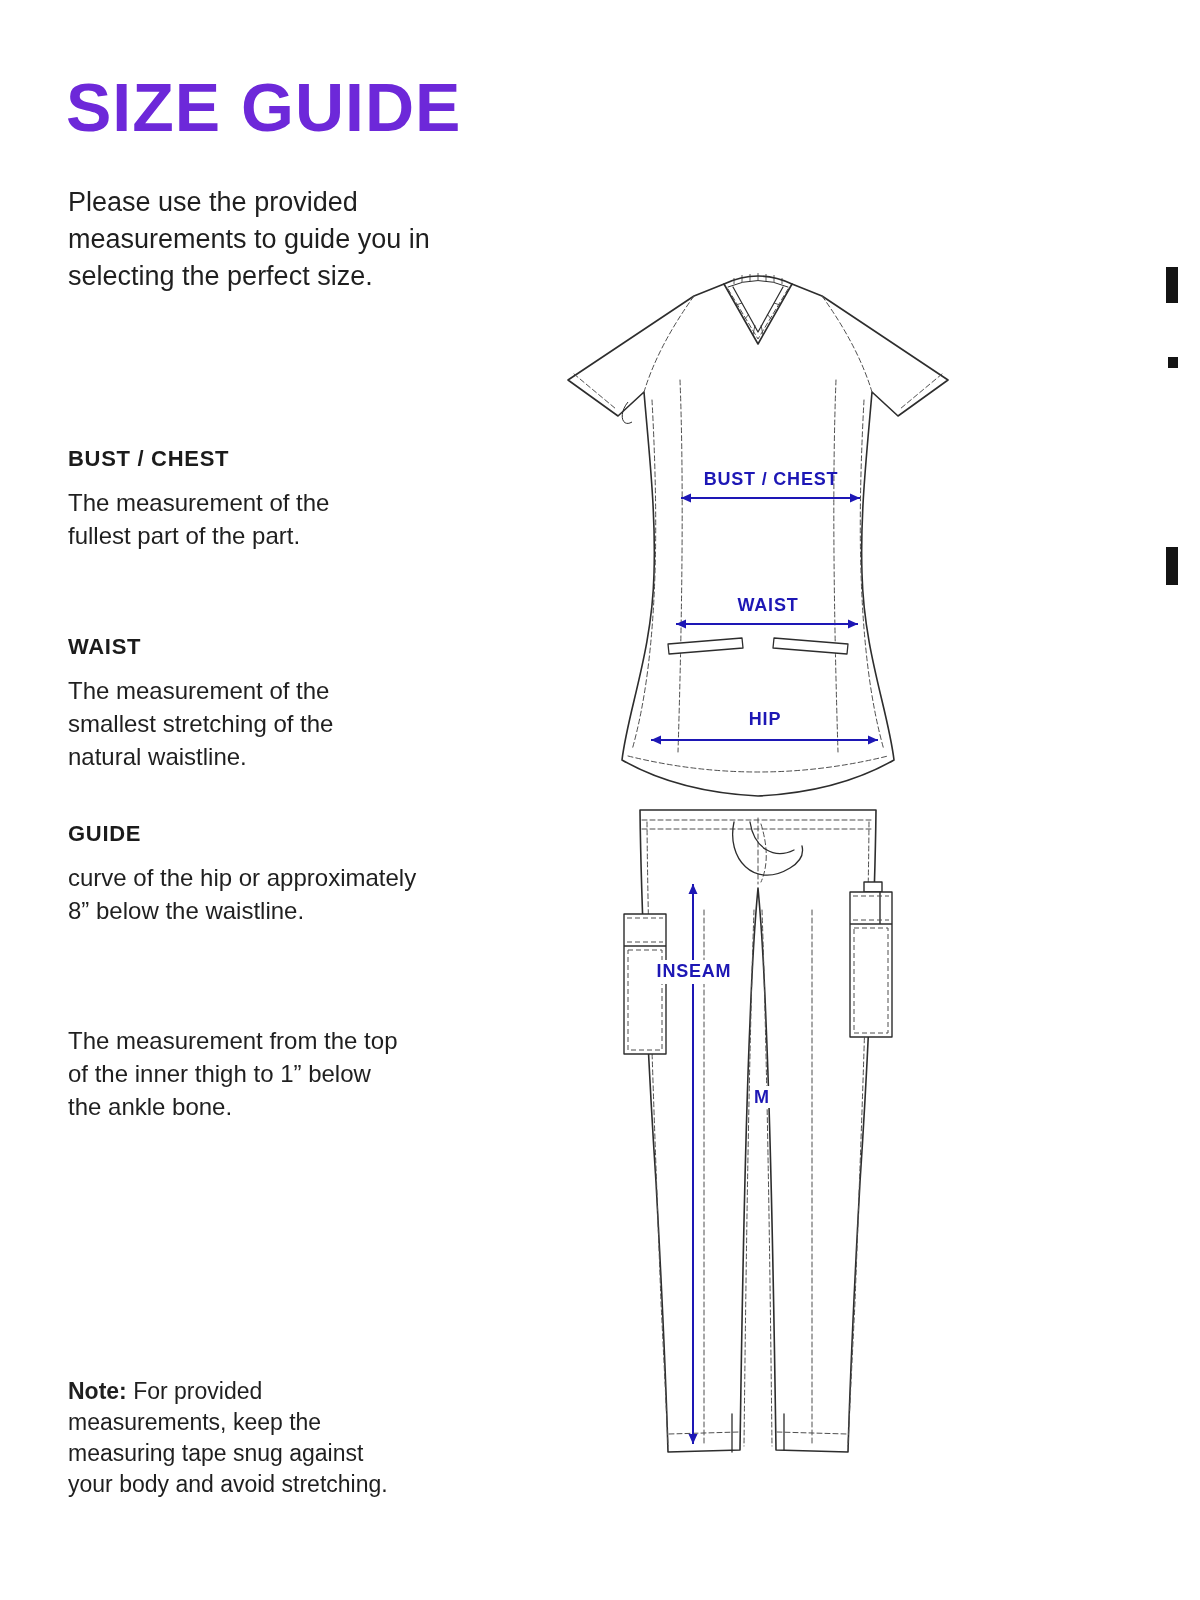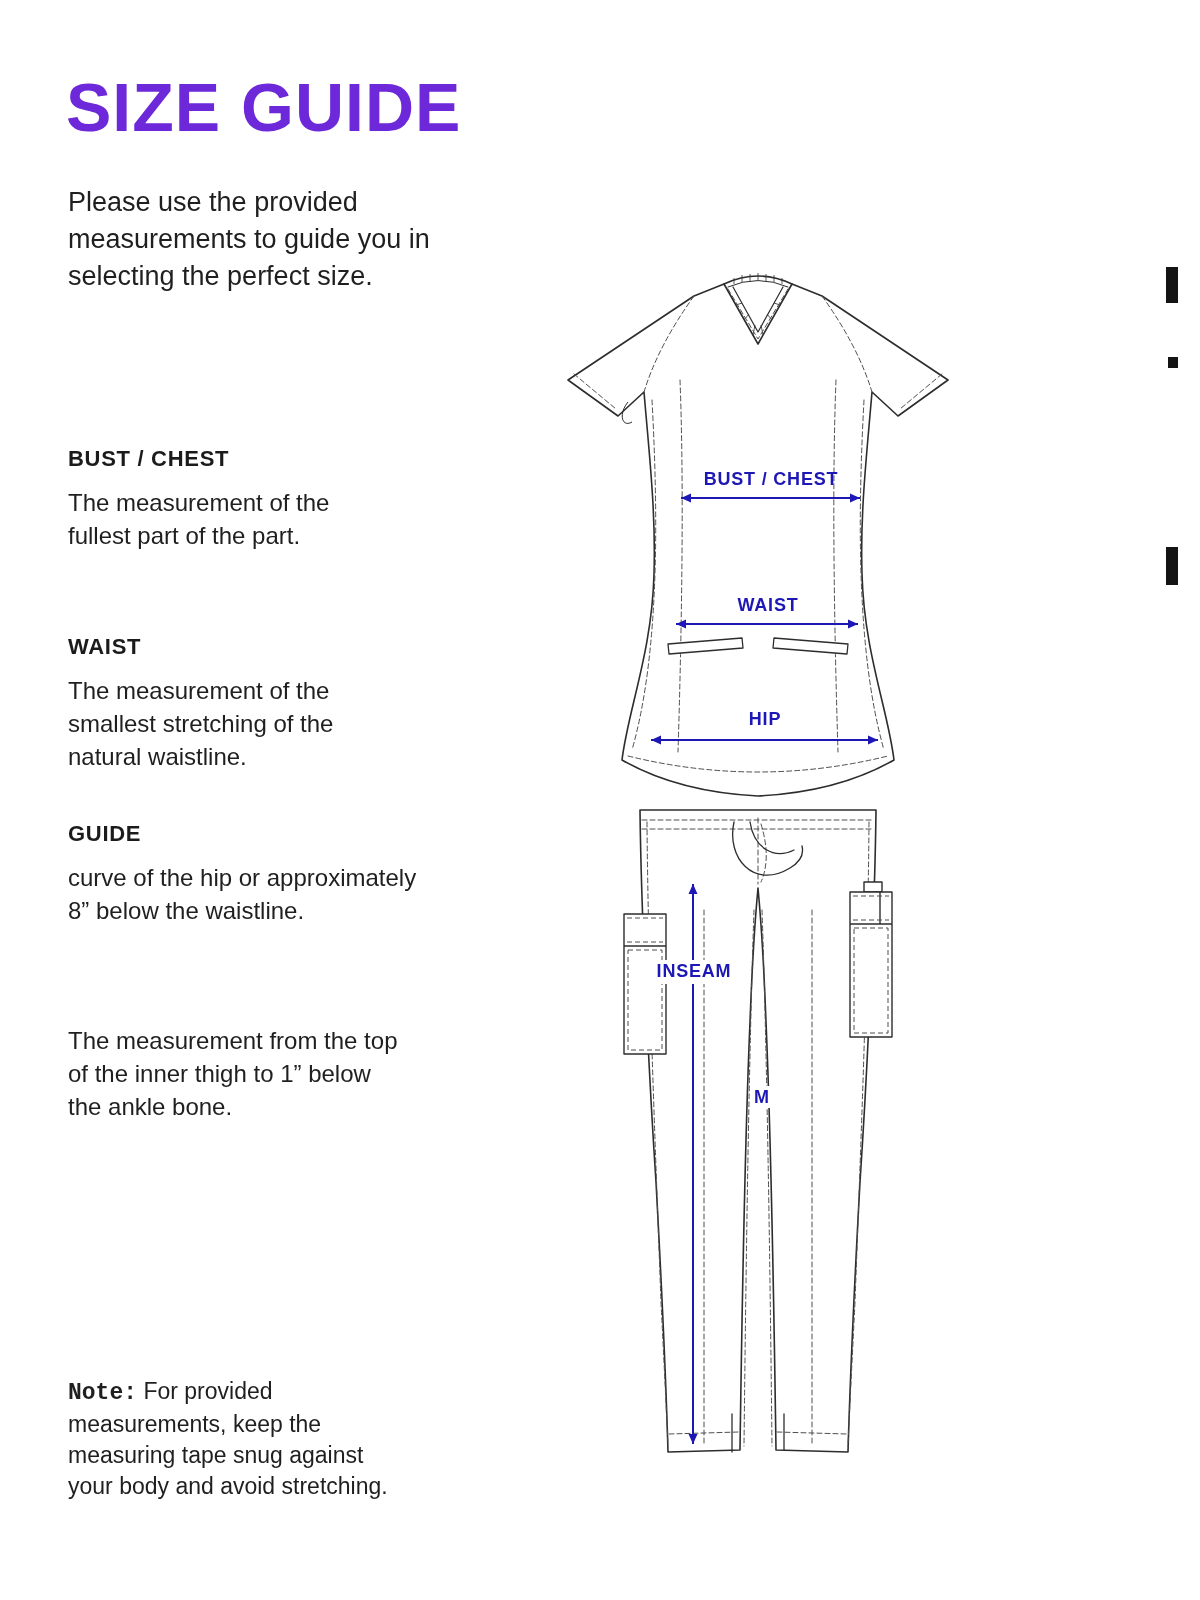--- a/index.html
+++ b/index.html
@@ -14,21 +14,21 @@
   .intro { position:absolute; left:68px; top:184px; }
   .intro-line { font-size:27px; line-height:37px; }
   .spec { position:absolute; left:68px; width:430px; }
   .spec-heading {
     margin:0 0 14px 0; font-size:22px; font-weight:bold;
     letter-spacing:0.7px; color:#1b1b1b;
   }
   .spec-line { font-size:24px; line-height:33px; }
   .note { position:absolute; left:68px; top:1376px; }
   .note-line { font-size:23px; line-height:31px; }
-  .note-line b { font-weight:bold;font-family:Liberation Mono, monospace; }
+  .note-line b { font-weight:bold; }
   .diagram-wrap { position:absolute; left:528px; top:262px; width:470px; height:1260px; }
   .edge-mark { position:absolute; background:#141414; }
   svg text.blue-label {
     font-family:"Liberation Sans", sans-serif;
     font-weight:bold; fill:#1d17b5; letter-spacing:0.8px;
   }
 </style>
 </head>
 <body>
 

